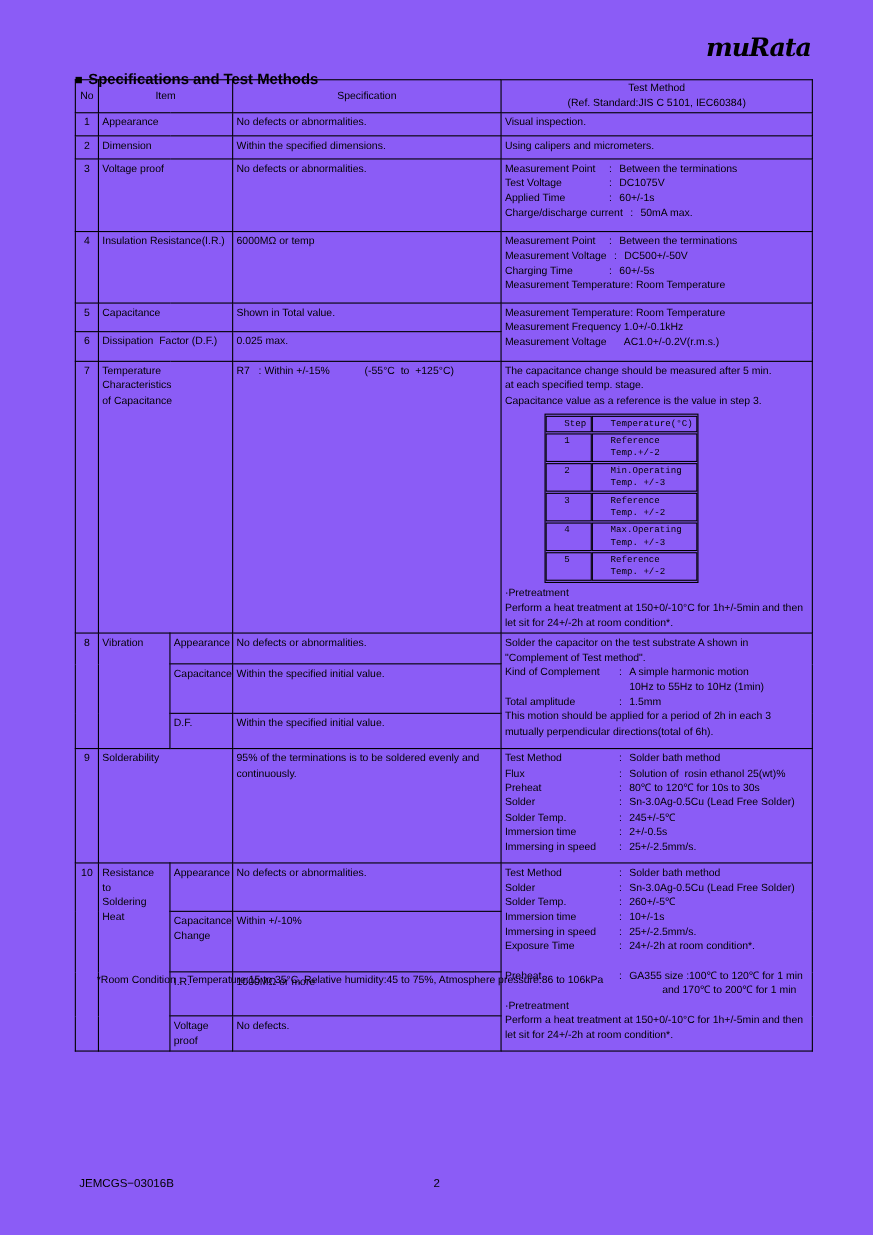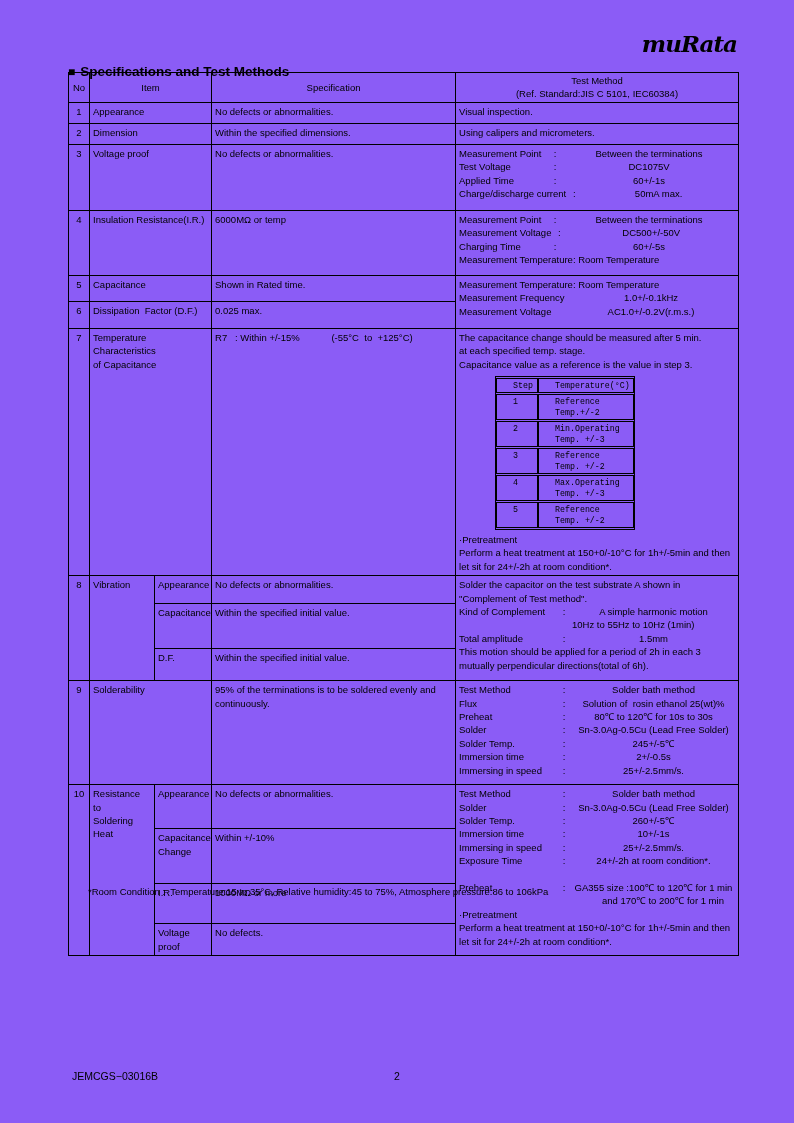--- a/index.html
+++ b/index.html
@@ -24,21 +24,21 @@
     font-size:9.5px; line-height:13.4px; overflow:hidden;
   }
   table.main td.hc { text-align:center; vertical-align:middle; padding:1px 2px; }
   table.main td.no { text-align:center; padding:2px 1px; }
   .t { white-space:pre-wrap; }
   .kv { display:flex; align-items:flex-start; }
   .kl  { flex:none; min-width:88px; white-space:nowrap; }
   .kl2 { flex:none; min-width:97px; white-space:nowrap; }
   .kl3 { flex:none; min-width:108px; white-space:nowrap; }
   .kc  { flex:none; width:16px; text-align:center; }
-  .kvv { flex:1; white-space:pre-wrap;text-align:center; }
+  .kvv { flex:1; white-space:pre-wrap; }
   .ind  { padding-left:113px; }
   .ind2 { padding-left:143px; }
   .blank { height:13.4px; }
   table.step {
     margin:5px 0 3px 36px; border-collapse:separate; border-spacing:0 1px;
     border:1px solid #000; table-layout:fixed; width:138px;
   }
   table.step td {
     border:1px solid #000; font-size:8.3px; line-height:11px;
     padding:1px 16px; text-align:left; overflow:hidden;font-family:Liberation Mono, monospace;
@@ -138,21 +138,21 @@
               <span class="kc">:</span>
               <span class="kvv">60+/-5s</span>
             </div>
         <div class="t">Measurement Temperature: Room Temperature</div>
       </td>
     </tr>
 
     <tr style="height:26px">
       <td class="no">5</td>
       <td colspan="2">Capacitance</td>
-      <td>Shown in Rated time.</td>
+      <td>Shown in Total value.</td>
       <td rowspan="2">
         <div class="t">Measurement Temperature: Room Temperature</div>
         <div class="kv">
               <span class="kl3">Measurement Frequency</span>
               <span class="kvv">1.0+/-0.1kHz</span>
             </div>
         <div class="kv">
               <span class="kl3">Measurement Voltage</span>
               <span class="kvv">AC1.0+/-0.2V(r.m.s.)</span>
             </div>

